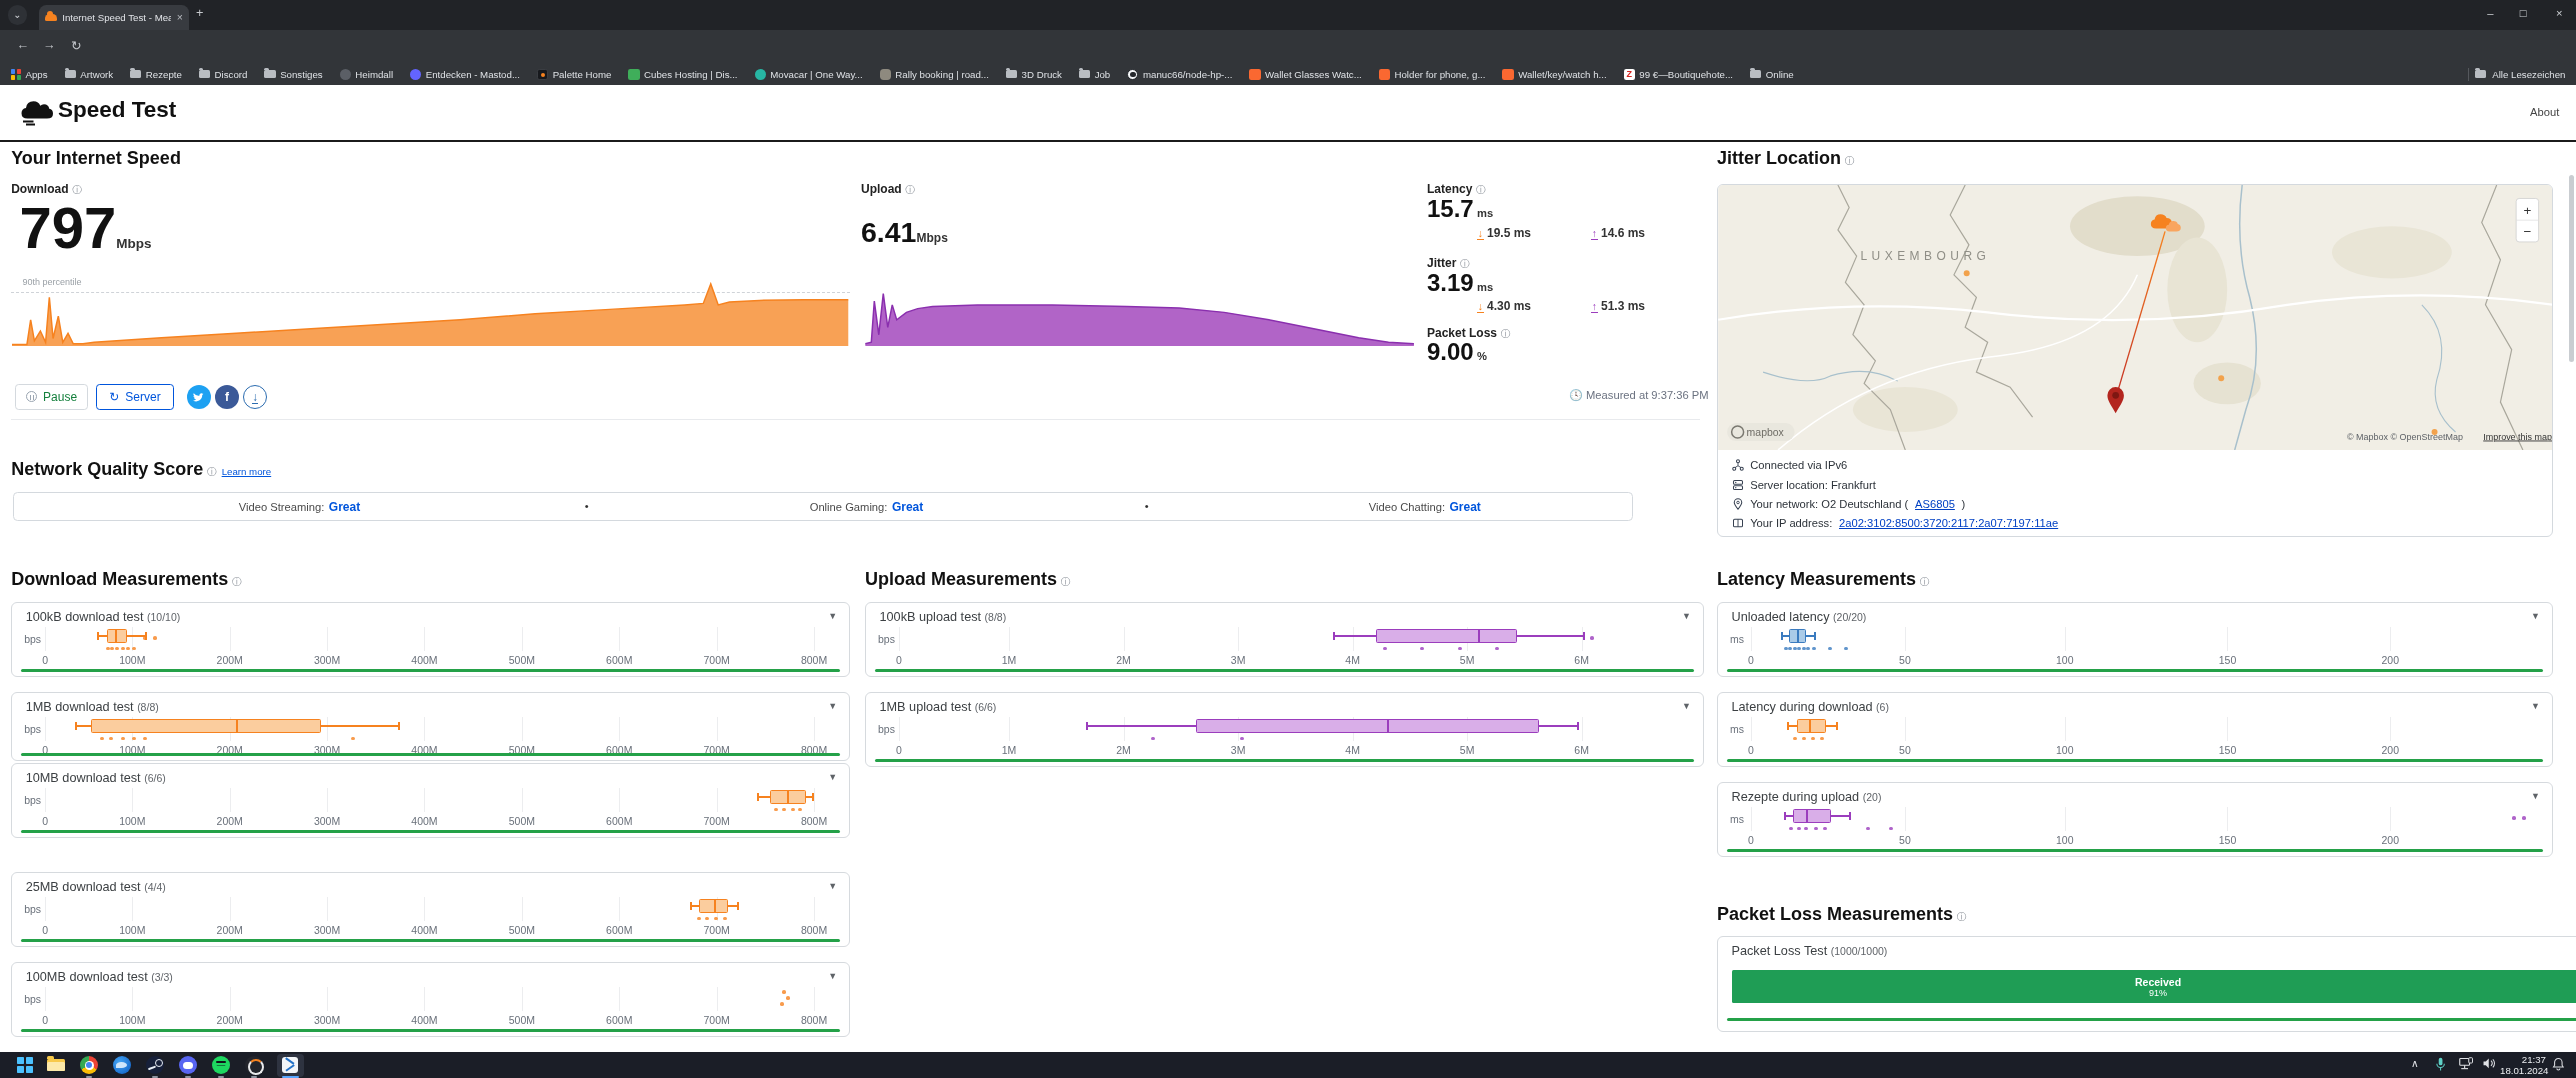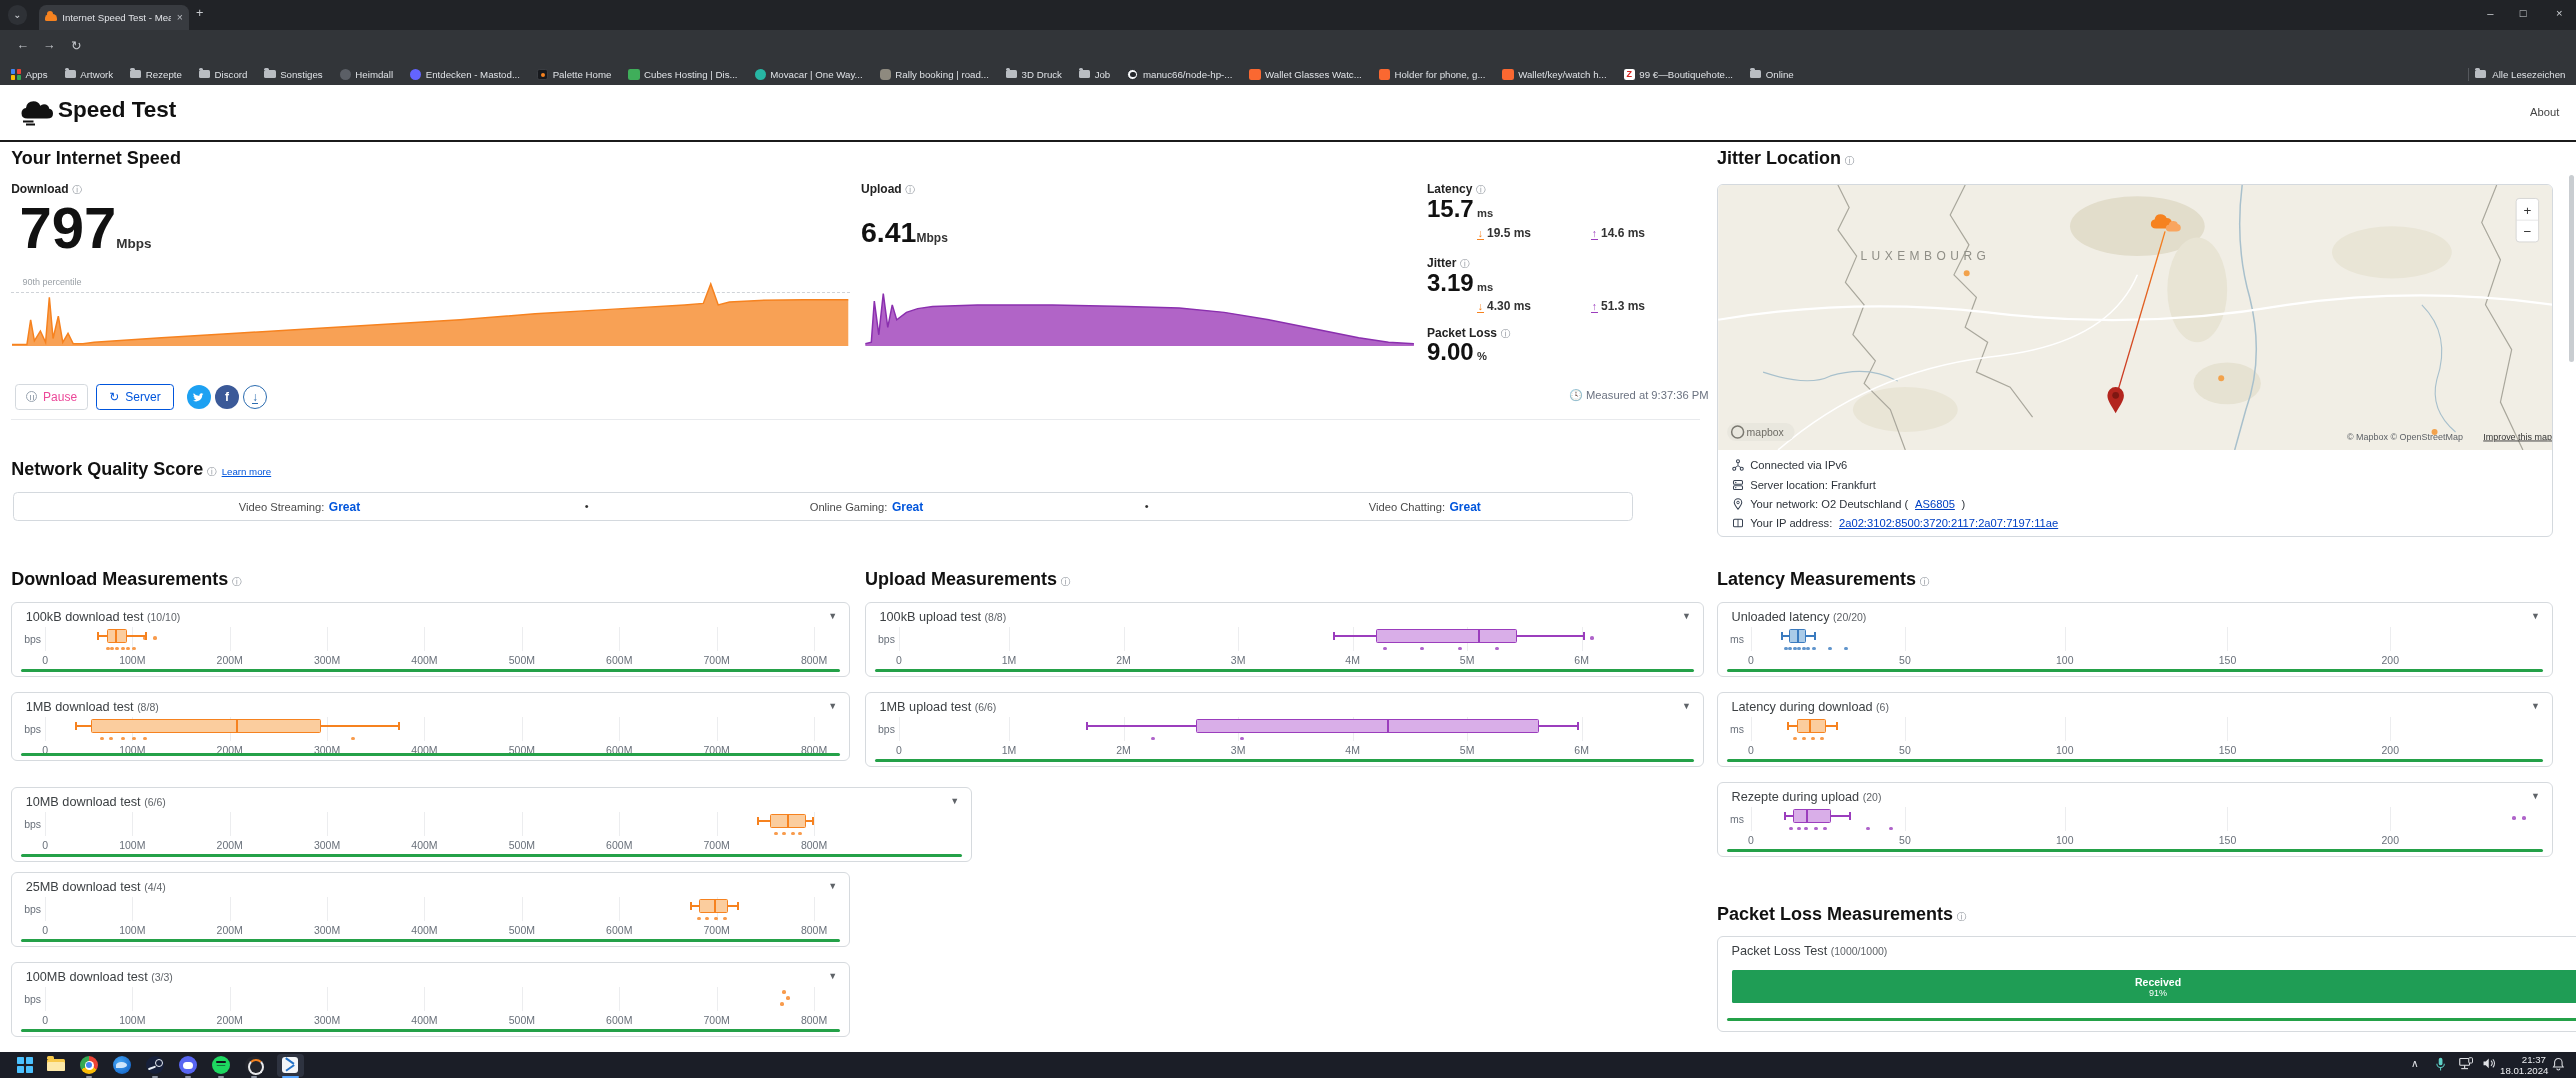--- a/index.html
+++ b/index.html
@@ -48,21 +48,21 @@
   .metric-label{font-size:12px;font-weight:bold;color:#222}
   .bignum{font-weight:bold;color:#111;line-height:1}
   .unitsuf{font-size:13.5px;font-weight:bold;color:#333}
   .subval{font-size:12px;font-weight:bold;color:#333}
   .arr{font-weight:bold;border-bottom:1.5px solid;padding:0 0.7px;font-size:10.5px;line-height:10.5px}
   .arr.dn{color:#f6821f;border-color:#f6821f}
   .arr.up{color:#9b3dbd;border-color:#9b3dbd}
   .pctnote{position:absolute;font-size:9px;color:#9aa0a6}
   .pctline{position:absolute;border-top:0.7px dashed #cfd3d8}
   .btn{position:absolute;height:25.5px;border-radius:3.7px;font-size:12px;display:flex;align-items:center;justify-content:center;gap:6px;background:#fff}
-  .btn.dis{border:0.7px solid #d4d9de;color:#ec4899}
+  .btn.dis{border:0.7px solid #d4d9de;color:#15803d}
   .btn.pri{border:0.7px solid #0055dc;color:#0055dc}
   .pauseico{width:11.2px;height:11.2px;border:1.1px solid #9aa5b1;border-radius:50%;position:relative}
   .pauseico:before,.pauseico:after{content:"";position:absolute;top:3px;width:1.5px;height:5.2px;background:#9aa5b1}
   .pauseico:before{left:3px}.pauseico:after{left:6px}
   .soc{position:absolute;width:24px;height:24px;border-radius:50%;color:#fff;text-align:center;line-height:24px;font-size:12px;font-weight:bold}
   .measured{position:absolute;font-size:11.2px;color:#6b7280}
   .thinrule{position:absolute;height:0.7px;background:#e8eaed}
   .learn{font-size:9.7px;color:#0055dc;text-decoration:underline;font-weight:400}
   .nqsbox{position:absolute;border:0.7px solid #d4d9de;border-radius:4.5px;background:#fff}
   .nqlab{font-size:11.2px;color:#4a4a4a}
@@ -481,21 +481,21 @@
           <i class="md" style="left:224px"></i>
         <i class="dt" style="left:88px;top:21px"></i>
           <i class="dt" style="left:97px;top:21px"></i>
           <i class="dt" style="left:109px;top:21px"></i>
           <i class="dt" style="left:120px;top:21px"></i>
           <i class="dt" style="left:131px;top:21px"></i>
           <i class="dt" style="left:339px;top:21px"></i>
       </div>
       <i class="prog"></i>
     </div>
-    <div class="mpanel" style="left:11.2px;top:702px;width:961px;height:75px">
+    <div class="mpanel" style="left:11.2px;top:678px;width:839px;height:75px">
       <div class="ptitle"><span>10MB download test</span> <span class="pc">(6/6)</span></div>
       <span class="chev">▼</span>
       <span class="unit">bps</span>
       <div class="axis" style="left:30px;width:785px">
           <span class="tick">0</span>
           <span class="tick">100M</span>
           <span class="tick">200M</span>
           <span class="tick">300M</span>
           <span class="tick">400M</span>
           <span class="tick">500M</span>

